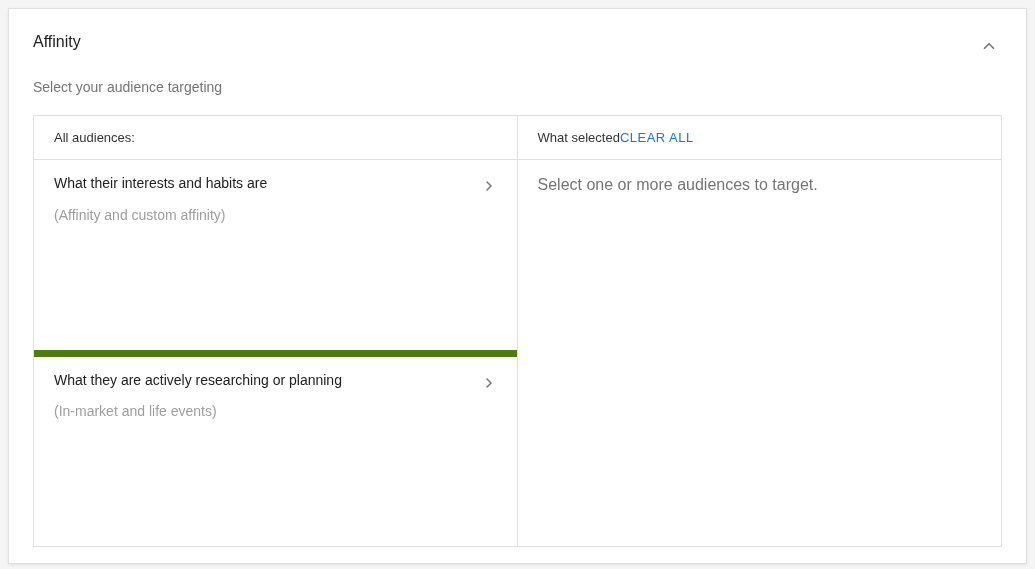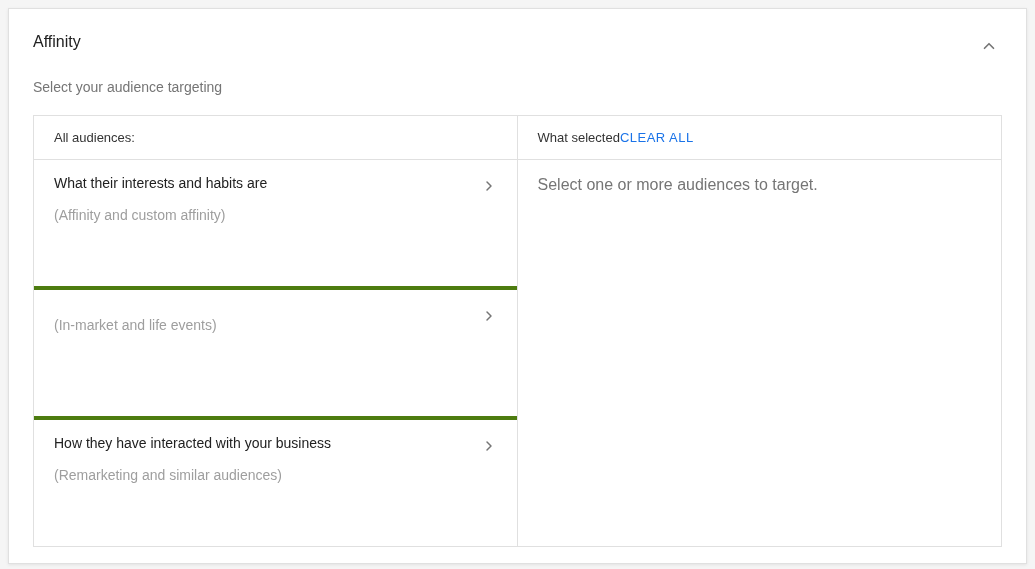--- a/index.html
+++ b/index.html
@@ -85,21 +85,21 @@
       cursor: pointer;
       font-family: inherit;
     }
     .category-list {
       flex: 1;
       display: flex;
       flex-direction: column;
     }
     .category-item {
       flex: 1;
-      border-bottom: 4px solid #4d7c0f;
+      border-bottom: 7px solid #4d7c0f;
       padding: 14px 20px 14px 20px;
       display: flex;
       justify-content: space-between;
       align-items: flex-start;
       cursor: pointer;
       position: relative;
     }
     .category-item:last-child {
       border-bottom: none;
     }
@@ -165,40 +165,30 @@
           </div>
           <span class="chevron-right">
             <svg width="16" height="16" viewBox="0 0 24 24" fill="none" stroke="currentColor" stroke-width="2.2" stroke-linecap="round" stroke-linejoin="round">
               <polyline points="9 18 15 12 9 6"></polyline>
             </svg>
           </span>
         </div>
 
         <div class="category-item">
           <div class="category-text">
+            <div class="category-title">What they are actively researching or planning</div>
             <div class="category-subtitle">(In-market and life events)</div>
           </div>
           <span class="chevron-right">
             <svg width="16" height="16" viewBox="0 0 24 24" fill="none" stroke="currentColor" stroke-width="2.2" stroke-linecap="round" stroke-linejoin="round">
               <polyline points="9 18 15 12 9 6"></polyline>
             </svg>
           </span>
         </div>
 
-        <div class="category-item">
-          <div class="category-text">
-            <div class="category-title">How they have interacted with your business</div>
-            <div class="category-subtitle">(Remarketing and similar audiences)</div>
-          </div>
-          <span class="chevron-right">
-            <svg width="16" height="16" viewBox="0 0 24 24" fill="none" stroke="currentColor" stroke-width="2.2" stroke-linecap="round" stroke-linejoin="round">
-              <polyline points="9 18 15 12 9 6"></polyline>
-            </svg>
-          </span>
-        </div>
 
       </div>
     </div>
 
     <div class="panel-right">
       <div class="panel-header">
         <span>What selected</span>
         <button class="clear-all">CLEAR ALL</button>
       </div>
       <div class="empty-text">Select one or more audiences to target.</div>

